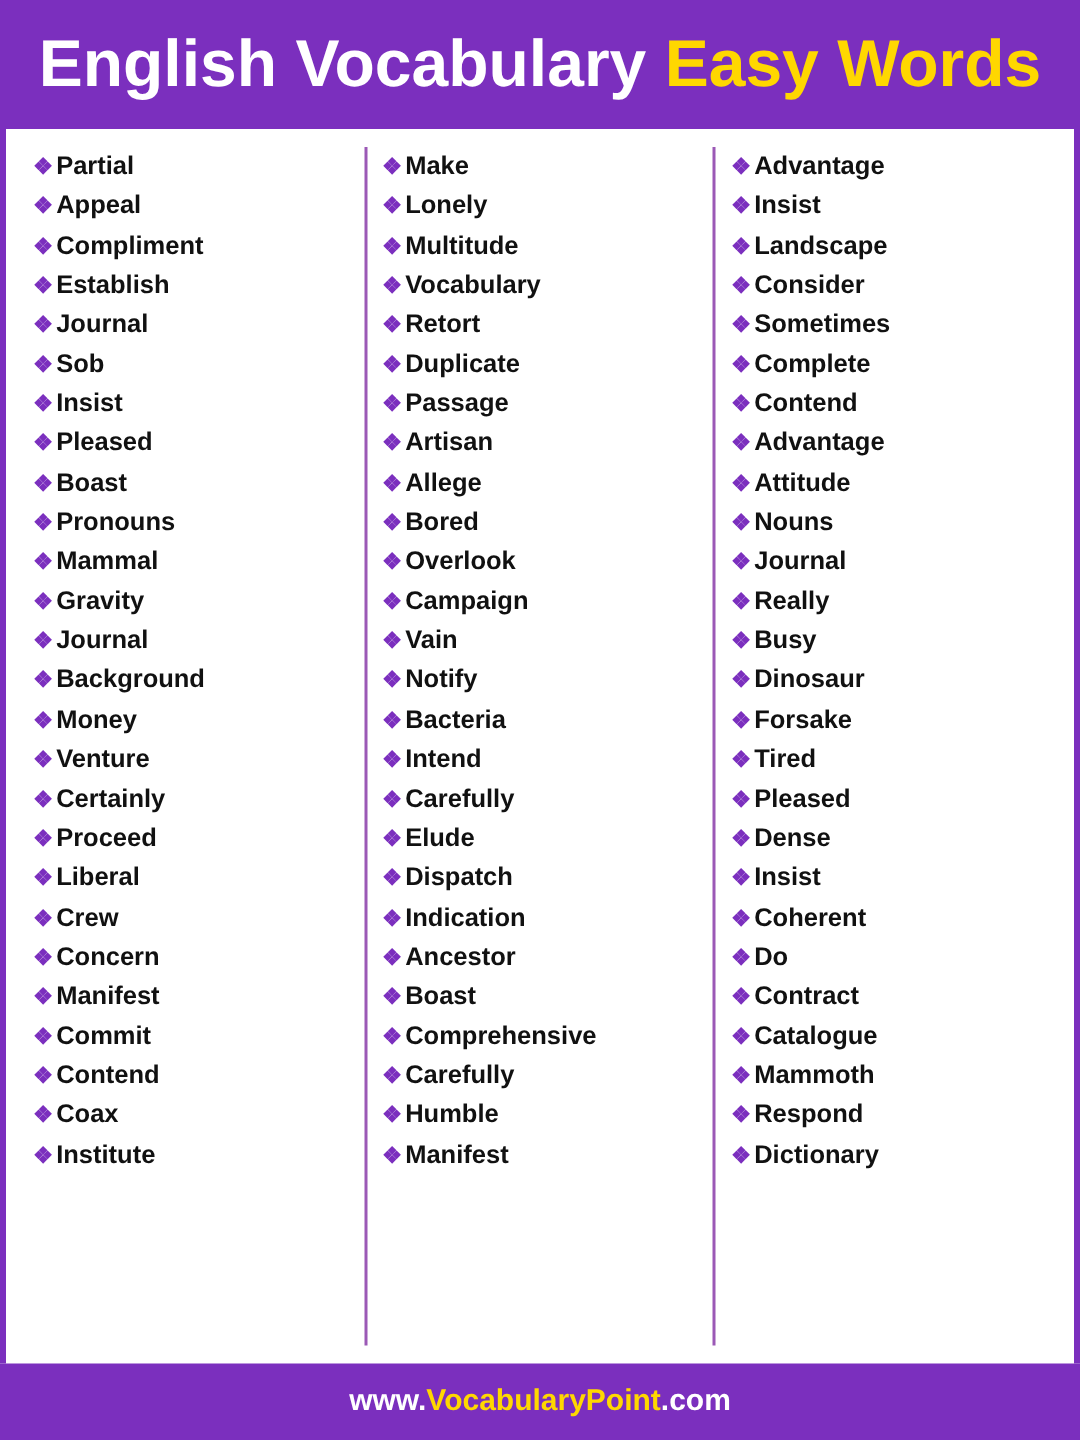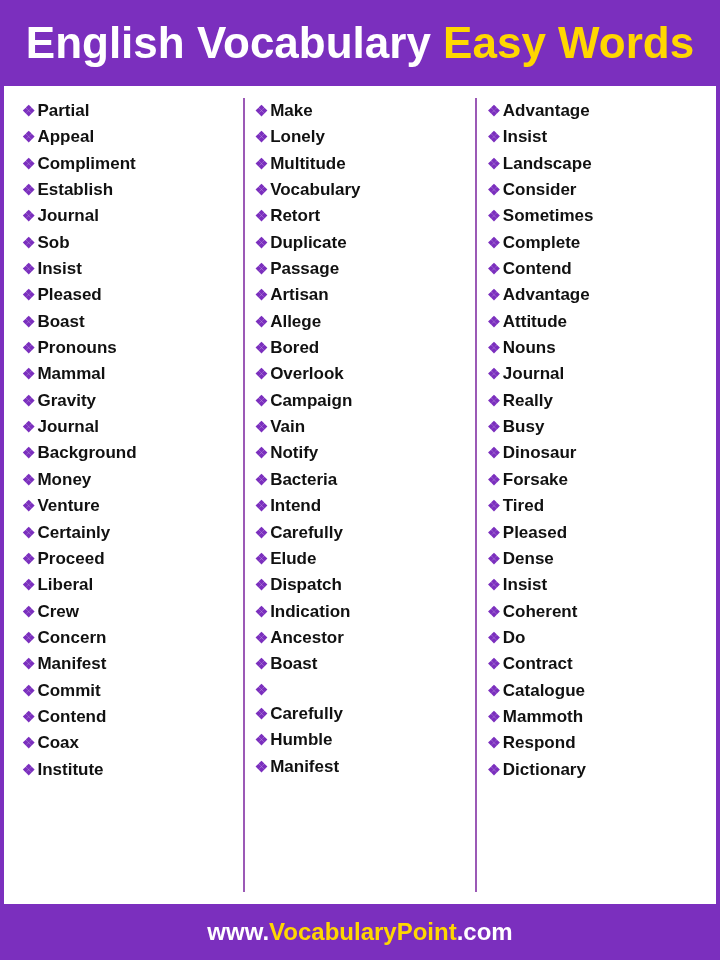--- a/index.html
+++ b/index.html
@@ -55,21 +55,21 @@
       color: #7B2FBE;
       margin-right: 2px;
       font-size: 15px;
     }
     .footer {
       background: #7B2FBE;
       padding: 14px 20px;
       text-align: center;
     }
     .footer-text {
-      font-size: 24px;
+      font-size: 20px;
       font-weight: bold;
       color: #fff;
     }
     .footer-text .footer-highlight {
       color: #FFD700;
     }
   </style>
 </head>
 <body>
 
@@ -272,20 +272,21 @@
       <div class="word-item">
         <span class="diamond">❖</span>
         <span>Ancestor</span>
       </div>
       <div class="word-item">
         <span class="diamond">❖</span>
         <span>Boast</span>
       </div>
       <div class="word-item">
         <span class="diamond">❖</span>
+        <span>Comprehensive</span>
       </div>
       <div class="word-item">
         <span class="diamond">❖</span>
         <span>Carefully</span>
       </div>
       <div class="word-item">
         <span class="diamond">❖</span>
         <span>Humble</span>
       </div>
       <div class="word-item">

